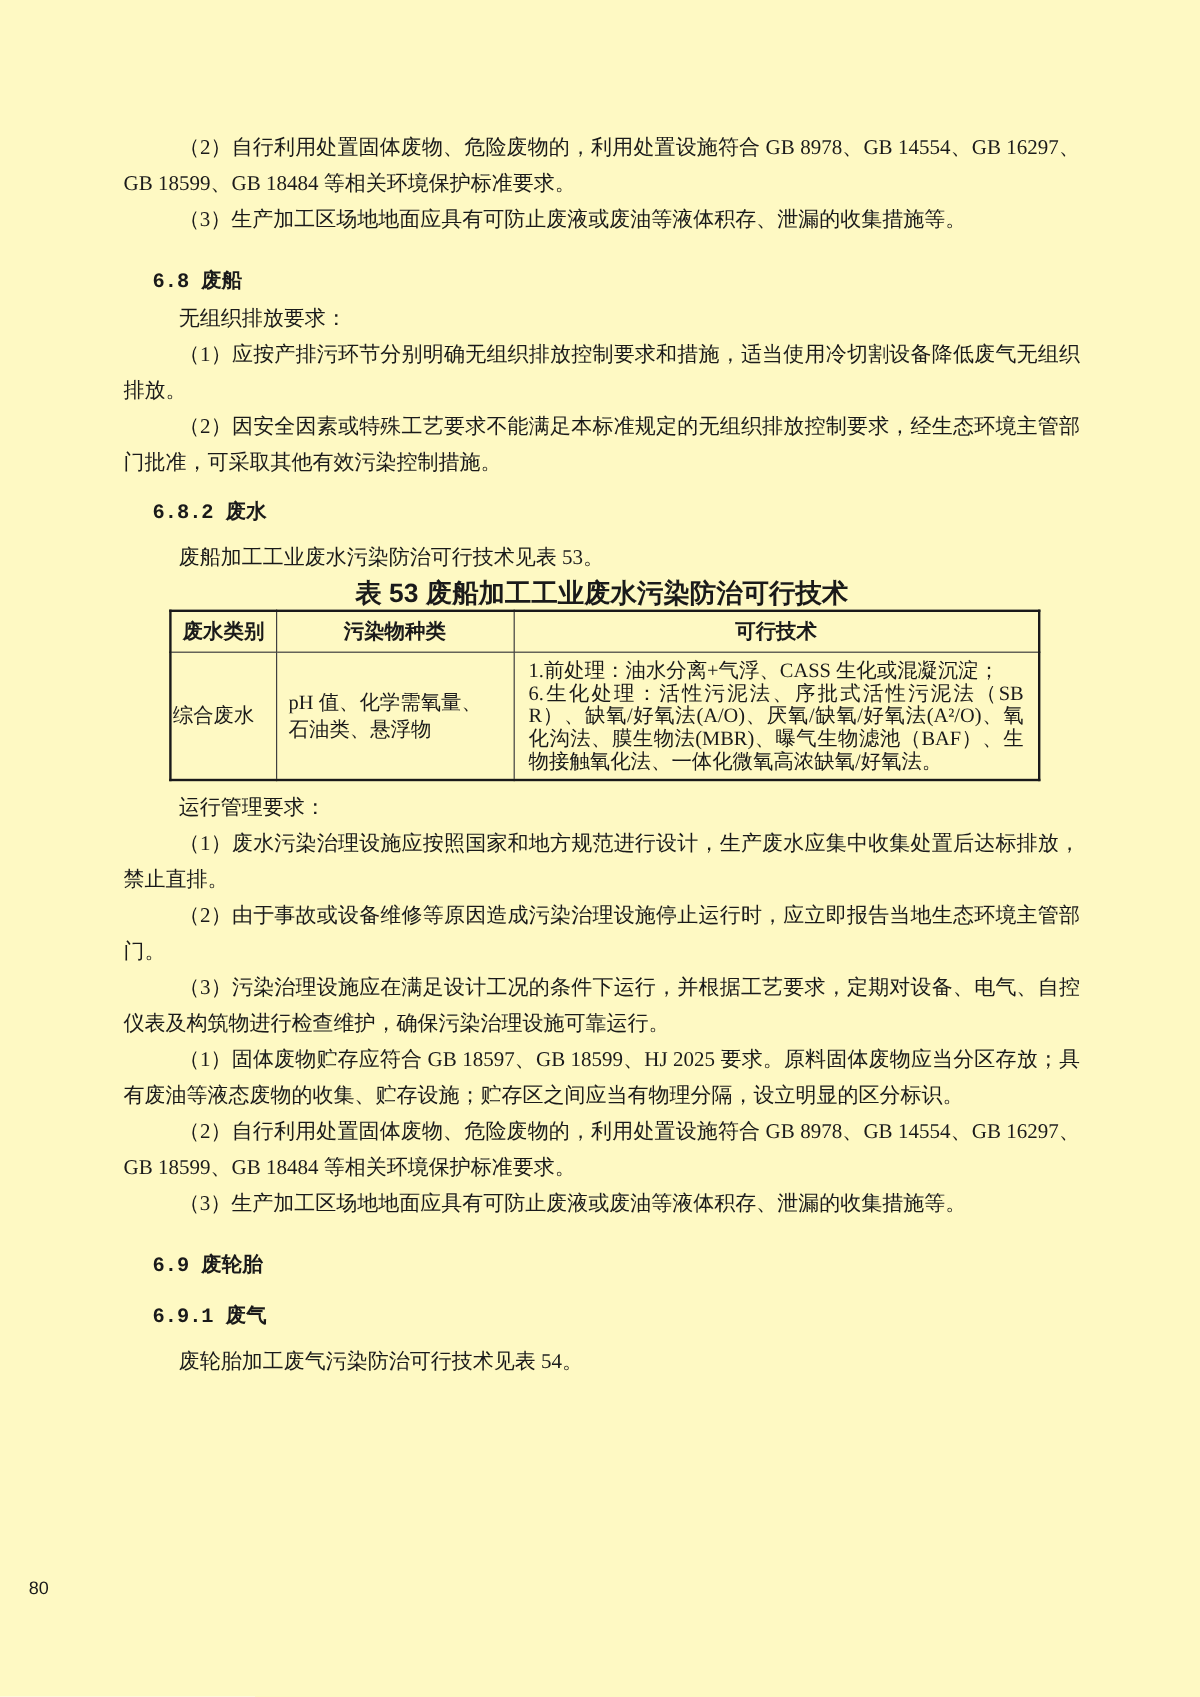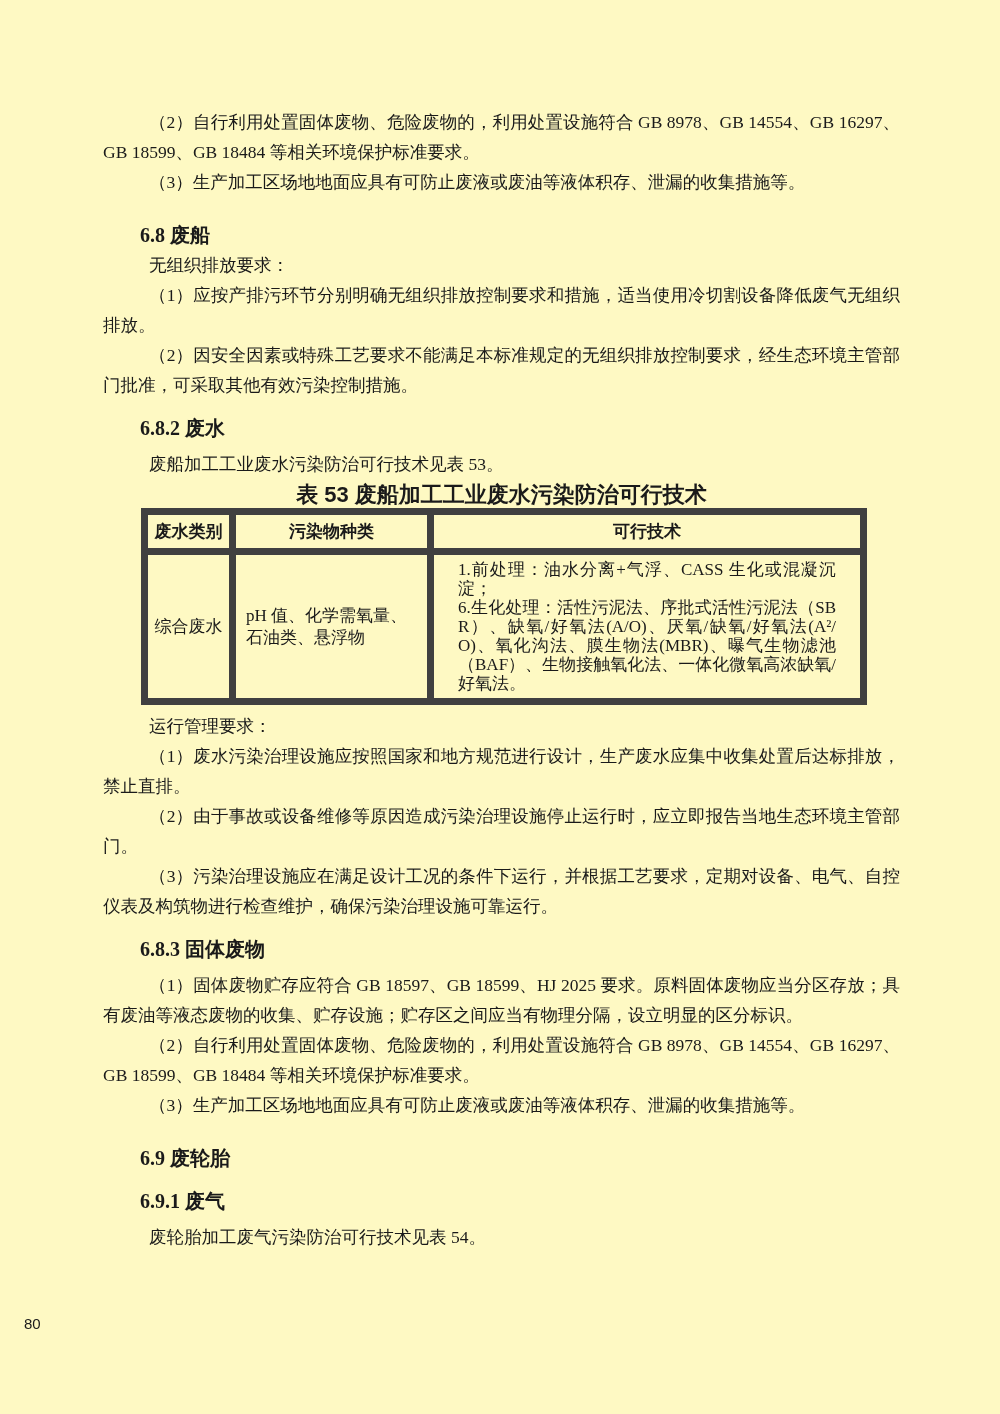--- a/index.html
+++ b/index.html
@@ -21,25 +21,25 @@
   }
   p.para {
     font-size: 17.5px;
     line-height: 30px;
     margin: 0;
     text-align: justify;
     text-indent: 46px;
     word-break: break-all;
   }
   .h-sec, .h-sub {
-    font-family: Liberation Serif, serif;
+    font-family: Liberation Mono, monospace;
     font-weight: bold;
-    font-size: 20px;
+    font-size: 17px;
     line-height: 29px;
-    margin: 0 0 0 37px;
+    margin: 0 0 0 24px;
   }
   .h-sec { margin-top: 24px; }
   .h-sub { margin-top: 14px; margin-bottom: 6px; }
   .tbl-caption {
     font-family: "Liberation Sans", "DejaVu Sans", sans-serif;
     font-weight: bold;
     font-size: 22px;
     line-height: 27px;
     text-align: center;
     margin-top: 2px;
@@ -47,40 +47,40 @@
   table.tbl {
     table-layout: fixed;
     width: 726px;
     margin: 0 0 6px 38px;
     border-collapse: collapse;
     border: 2px solid #1a1a1a;
   }
   table.tbl col.c1 { width: 88px; }
   table.tbl col.c2 { width: 198px; }
   table.tbl th, table.tbl td {
-    border: 7px solid #404040;
+    border: 1px solid #404040;
     font-size: 17px;
   }
   table.tbl th {
     font-weight: bold;
     height: 33px;
     text-align: center;
     padding: 0 4px;
   }
-  td.cell-cat { text-align: center; vertical-align: middle; }
+  td.cell-cat { vertical-align: middle; }
   td.cell-pol {
     text-align: left;
     vertical-align: middle;
     padding: 4px 10px;
     line-height: 22px;
   }
   td.cell-tech {
     font-size: 16px;
     line-height: 19px;
-    padding: 5px 24px;
+    padding: 5px 12px;
     vertical-align: middle;
     text-align: justify;
     word-break: break-all;
   }
   .page-number {
     position: absolute;
     left: 0;
     bottom: 82px;
     width: 100%;
     text-align: left;
@@ -131,21 +131,20 @@
           </td>
         </tr>
       </tbody>
     </table>
 
     <p class="para">运行管理要求：</p>
     <p class="para">（1）废水污染治理设施应按照国家和地方规范进行设计，生产废水应集中收集处置后达标排放，禁止直排。</p>
     <p class="para">（2）由于事故或设备维修等原因造成污染治理设施停止运行时，应立即报告当地生态环境主管部门。</p>
     <p class="para">（3）污染治理设施应在满足设计工况的条件下运行，并根据工艺要求，定期对设备、电气、自控仪表及构筑物进行检查维护，确保污染治理设施可靠运行。</p>
 
-    <h3 class="h-sub">6.8.3 固体废物</h3>
     <p class="para">（1）固体废物贮存应符合 GB 18597、GB 18599、HJ 2025 要求。原料固体废物应当分区存放；具有废油等液态废物的收集、贮存设施；贮存区之间应当有物理分隔，设立明显的区分标识。</p>
     <p class="para">（2）自行利用处置固体废物、危险废物的，利用处置设施符合 GB 8978、GB 14554、GB 16297、GB 18599、GB 18484 等相关环境保护标准要求。</p>
     <p class="para">（3）生产加工区场地地面应具有可防止废液或废油等液体积存、泄漏的收集措施等。</p>
 
     <h2 class="h-sec">6.9 废轮胎</h2>
 
     <h3 class="h-sub">6.9.1 废气</h3>
     <p class="para">废轮胎加工废气污染防治可行技术见表 54。</p>
 
   </main>

